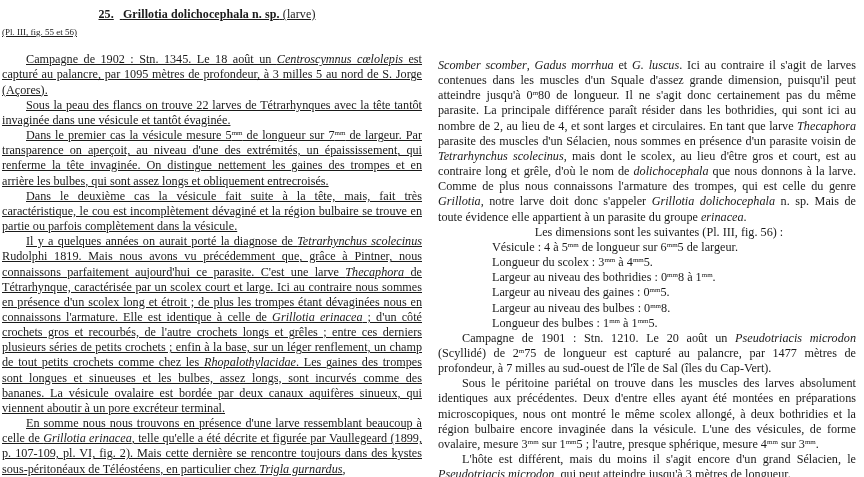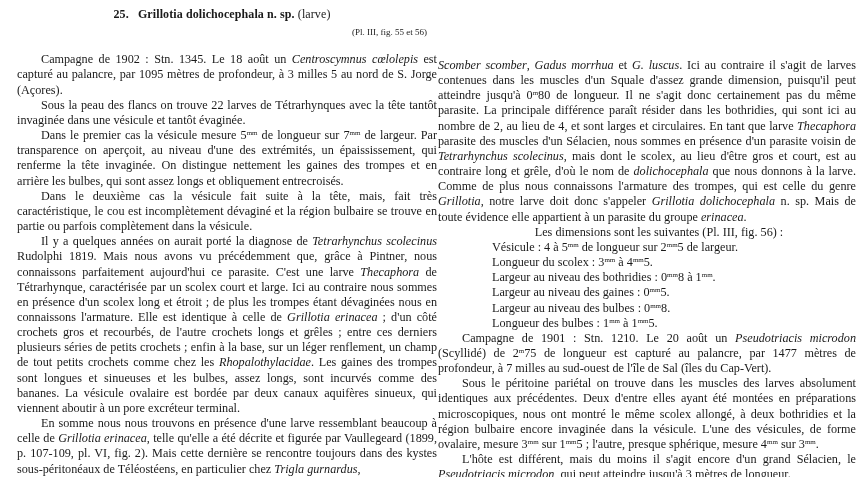--- a/index.html
+++ b/index.html
@@ -8,31 +8,31 @@
       font-family: "DejaVu Serif", "Liberation Serif", serif;
       color: #1a1a1a;
     }
     .page { position: absolute; left: 0; top: 0; width: 864px; height: 477px; }
     .col {
       position: absolute; top: 0;
       font-family: "Liberation Serif", serif;
       font-size: 12.2px; line-height: 15.15px;
       text-align: justify;
     }
-    .col-left { left: 17px; width: 420px; }
+    .col-left { left: 2px; width: 420px; text-decoration: underline; }
     .col-right { left: 438px; width: 418px; top: 58px; }
     .heading {
       text-align: center; font-weight: bold; font-size: 12px;
       margin-top: 7px; margin-bottom: 0; padding-right: 10px;
       letter-spacing: 0.1px;
     }
     .heading .num { font-weight: bold; margin-right: 6px; }
     .heading .larve { font-weight: normal; }
     .subheading {
-      text-align: right; font-size: 9px; margin-top: 3px; margin-bottom: 12px;
+      text-align: left; font-size: 9px; margin-top: 3px; margin-bottom: 12px;
       padding-right: 10px;
     }
     p { margin: 0; }
     p.indent { text-indent: 24px; }
     p.list { padding-left: 54px; text-align: left; }
     p.dims-intro { text-indent: 24px; text-align: center; }
     i, .it { font-style: italic; }
     sup { font-size: 7px; line-height: 0; vertical-align: 4px; }
   </style>
 </head>
@@ -60,21 +60,21 @@
 
     <p class="indent"><span>En somme nous nous trouvons en présence d'une larve ressemblant beaucoup à celle de </span><i>Grillotia erinacea</i><span>, telle qu'elle a été décrite et figurée par Vaullegeard (1899, p. 107-109, pl. VI, fig. 2). Mais cette dernière se rencontre toujours dans des kystes sous-péritonéaux de Téléostéens, en particulier chez </span><i>Trigla gurnardus</i><span>,</span></p>
   </div>
 
   <div class="col col-right">
     <p><i>Scomber scomber</i><span>, </span><i>Gadus morrhua</i><span> et </span><i>G. luscus</i><span>. Ici au contraire il s'agit de larves contenues dans les muscles d'un Squale d'assez grande dimension, puisqu'il peut atteindre jusqu'à 0</span><sup>m</sup><span>80 de longueur. Il ne s'agit donc certainement pas du même parasite. La principale différence paraît résider dans les bothridies, qui sont ici au nombre de 2, au lieu de 4, et sont larges et circulaires. En tant que larve </span><i>Thecaphora</i><span> parasite des muscles d'un Sélacien, nous sommes en présence d'un parasite voisin de </span><i>Tetrarhynchus scolecinus</i><span>, mais dont le scolex, au lieu d'être gros et court, est au contraire long et grêle, d'où le nom de </span><i>dolichocephala</i><span> que nous donnons à la larve. Comme de plus nous connaissons l'armature des trompes, qui est celle du genre </span><i>Grillotia</i><span>, notre larve doit donc s'appeler </span><i>Grillotia dolichocephala</i><span> n. sp. Mais de toute évidence elle appartient à un parasite du groupe </span><i>erinacea</i><span>.</span></p>
 
     <p class="dims-intro">Les dimensions sont les suivantes (Pl. III, fig. 56) :</p>
 
     <div>
-      <p class="list"><span>Vésicule : 4 à 5</span><sup>mm</sup><span> de longueur sur 2</span><sup>mm</sup><span>5 de largeur.</span></p>
+      <p class="list"><span>Vésicule : 4 à 5</span><sup>mm</sup><span> de longueur sur 6</span><sup>mm</sup><span>5 de largeur.</span></p>
       <p class="list"><span>Longueur du scolex : 3</span><sup>mm</sup><span> à 4</span><sup>mm</sup><span>5.</span></p>
       <p class="list"><span>Largeur au niveau des bothridies : 0</span><sup>mm</sup><span>8 à 1</span><sup>mm</sup><span>.</span></p>
       <p class="list"><span>Largeur au niveau des gaines : 0</span><sup>mm</sup><span>5.</span></p>
       <p class="list"><span>Largeur au niveau des bulbes : 0</span><sup>mm</sup><span>8.</span></p>
       <p class="list"><span>Longueur des bulbes : 1</span><sup>mm</sup><span> à 1</span><sup>mm</sup><span>5.</span></p>
     </div>
 
     <p class="indent"><span>Campagne de 1901 : Stn. 1210. Le 20 août un </span><i>Pseudotriacis microdon</i><span> (Scyllidé) de 2</span><sup>m</sup><span>75 de longueur est capturé au palancre, par 1477 mètres de profondeur, à 7 milles au sud-ouest de l'île de Sal (îles du Cap-Vert).</span></p>
 
     <p class="indent"><span>Sous le péritoine pariétal on trouve dans les muscles des larves absolument identiques aux précédentes. Deux d'entre elles ayant été montées en préparations microscopiques, nous ont montré le même scolex allongé, à deux bothridies et la région bulbaire encore invaginée dans la vésicule. L'une des vésicules, de forme ovalaire, mesure 3</span><sup>mm</sup><span> sur 1</span><sup>mm</sup><span>5 ; l'autre, presque sphérique, mesure 4</span><sup>mm</sup><span> sur 3</span><sup>mm</sup><span>.</span></p>

